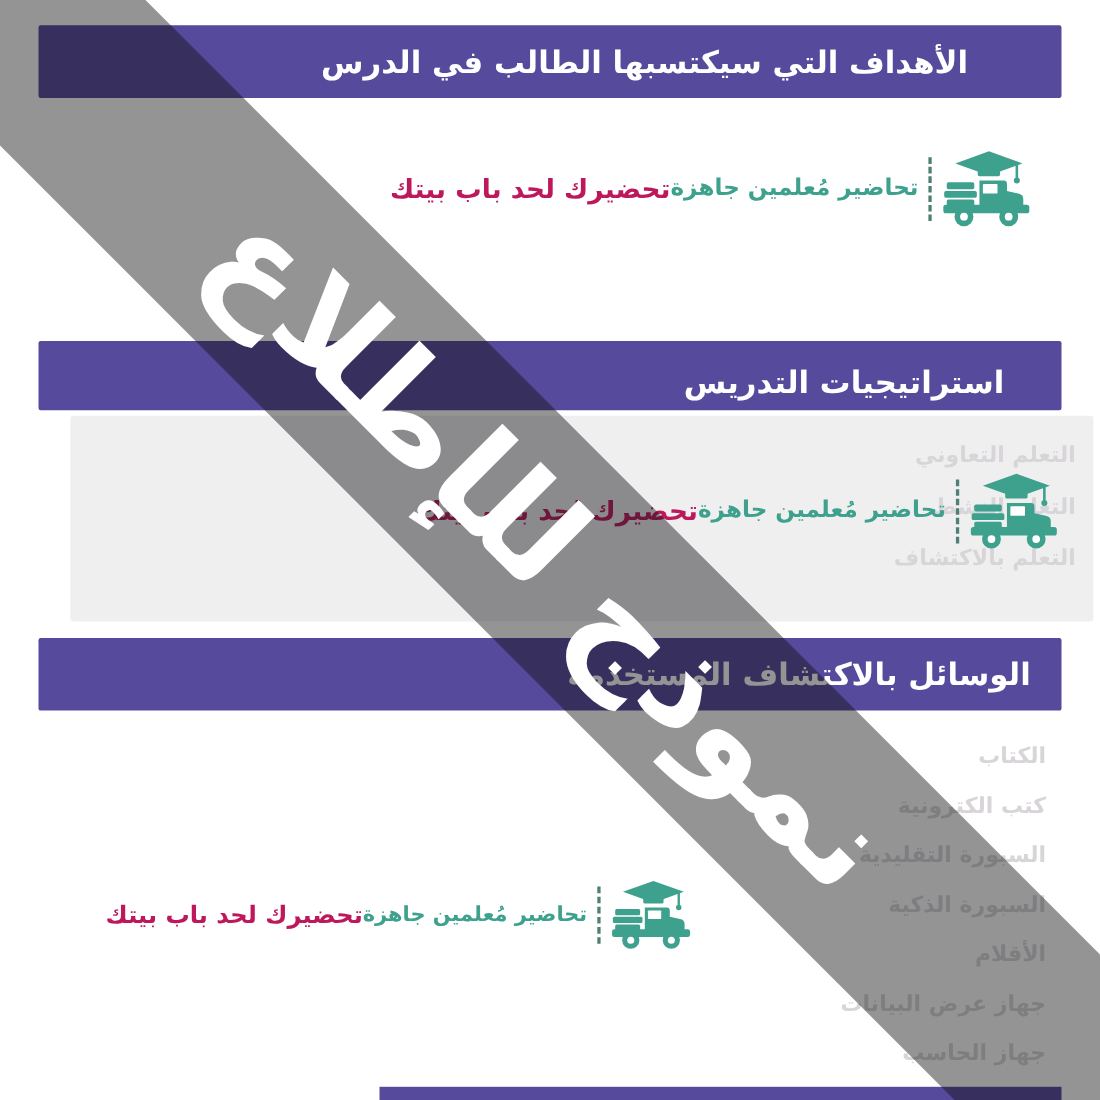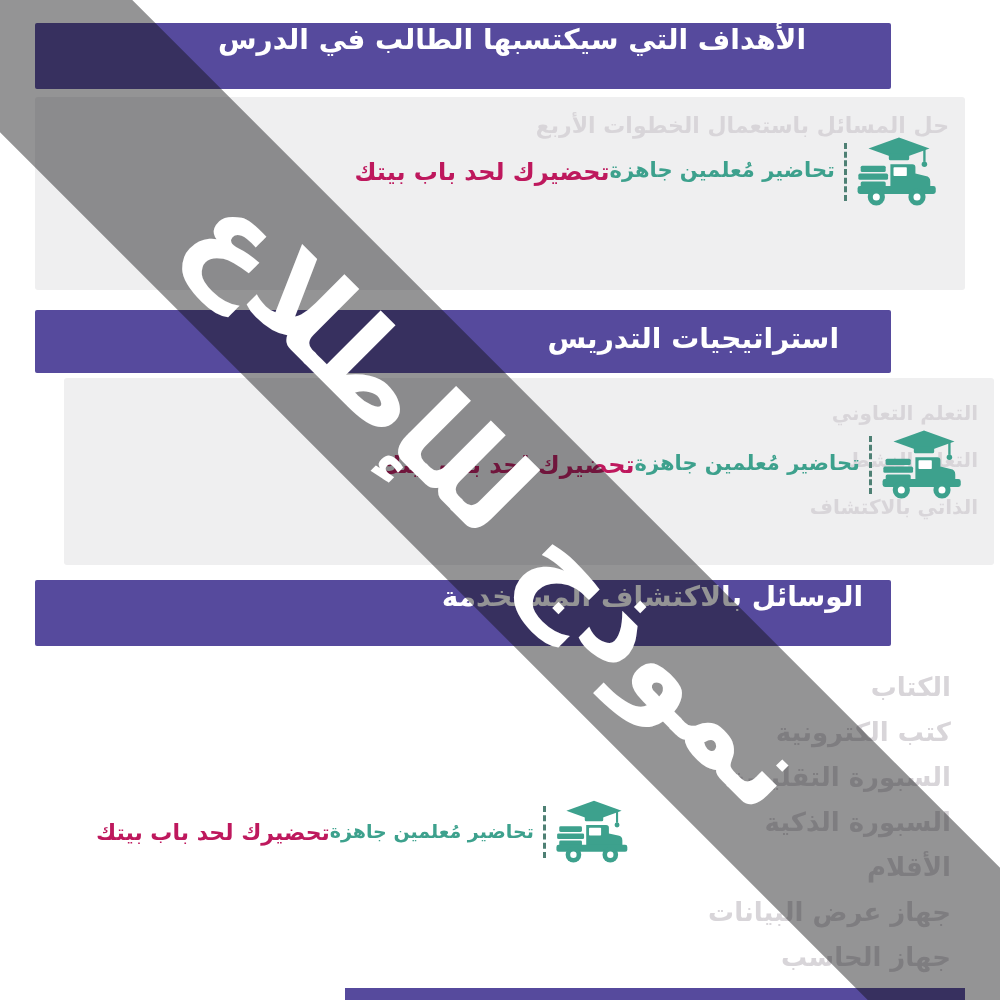--- a/index.html
+++ b/index.html
@@ -2,39 +2,39 @@
 <html lang="ar"><head>
 <meta charset="utf-8">
 <style>
   html,body{margin:0;padding:0;background:#fff;}
   .page{
     position:relative;width:1000px;height:1000px;background:#ffffff;
     overflow:hidden;font-family:"DejaVu Sans",sans-serif;
   }
   
   .bar{
-    position:absolute;left:35px;width:856px;background:#564a9d;color:#ffffff;
-    font-weight:bold;font-size:28px;direction:rtl;display:flex;align-items:flex-start;
+    position:absolute;left:35px;width:930px;background:#564a9d;color:#ffffff;
+    font-weight:bold;font-size:28px;direction:rtl;display:flex;align-items:center;
     border-radius:2px;z-index:2;
   }
   .bar .bar-title{display:block;width:100%;text-align:right;}
   .bar1{top:23px;height:66px;}   .bar1 .bar-title{padding-right:85px;}
   .bar2{top:310px;height:63px;}  .bar2 .bar-title{padding-right:52px;margin-top:12px;}
   .bar3{top:580px;height:66px;}  .bar3 .bar-title{padding-right:28px;}
   
   .panel{position:absolute;left:35px;width:930px;background:#efeff0;border-radius:3px;z-index:1;}
   .panel1{top:97px;height:193px;}
   .panel2{top:378px;height:187px;margin-left:29px;}
   
   .faint{color:#d8d5d9;font-weight:bold;direction:rtl;text-align:right;}
   .panel1 .objective-line{padding:16px 16px 0 0;font-size:22px;}
   .panel2 .strategy-list{padding:12px 16px 0 0;}
   .panel2 .strategy-list .list-row{line-height:47px;font-size:20px;}
   .aids-list{position:absolute;left:35px;width:930px;top:665px;z-index:1;}
-  .aids-list .list-row{line-height:45px;font-size:26px;padding-right:14px;}
+  .aids-list .list-row{line-height:45px;font-size:20px;padding-right:14px;}
   
   .logo{position:absolute;display:flex;align-items:center;gap:9px;z-index:5;}
   .logo-text{display:flex;direction:rtl;}
   .logo-text .l1{color:#3da18d;font-size:21px;font-weight:bold;text-align:left;}
   .logo-text .l2{color:#be185d;font-size:24px;font-weight:bold;text-align:left;}
   .divider{border-left:3px dashed #4e8074;height:58px;}
   .truck{width:86px;height:74px;}
   .truck svg{width:100%;height:100%;}
   .logo1{top:135px;right:58px;}
   .logo2{top:428px;right:33px;}
@@ -58,32 +58,29 @@
   }
 </style>
 </head>
 <body>
 
 <div class="page">
 
   <div class="bar bar1">
     <span class="bar-title">الأهداف التي سيكتسبها الطالب في الدرس</span>
   </div>
-  <div class="panel panel1">
-    <div class="faint objective-line">حل المسائل باستعمال الخطوات الأربع</div>
-  </div>
 
   <div class="bar bar2">
     <span class="bar-title">استراتيجيات التدريس</span>
   </div>
   <div class="panel panel2">
     <div class="strategy-list">
       <div class="faint list-row">التعلم التعاوني</div>
       <div class="faint list-row">التعلم النشط</div>
-      <div class="faint list-row">الذاتي بالاكتشاف</div>
+      <div class="faint list-row">التعلم بالاكتشاف</div>
     </div>
   </div>
 
   <div class="bar bar3">
     <span class="bar-title">الوسائل بالاكتشاف المستخدمة</span>
   </div>
   <div class="aids-list">
     <div class="faint list-row">الكتاب</div>
     <div class="faint list-row">كتب الكترونية</div>
     <div class="faint list-row">السبورة التقليدية</div>

